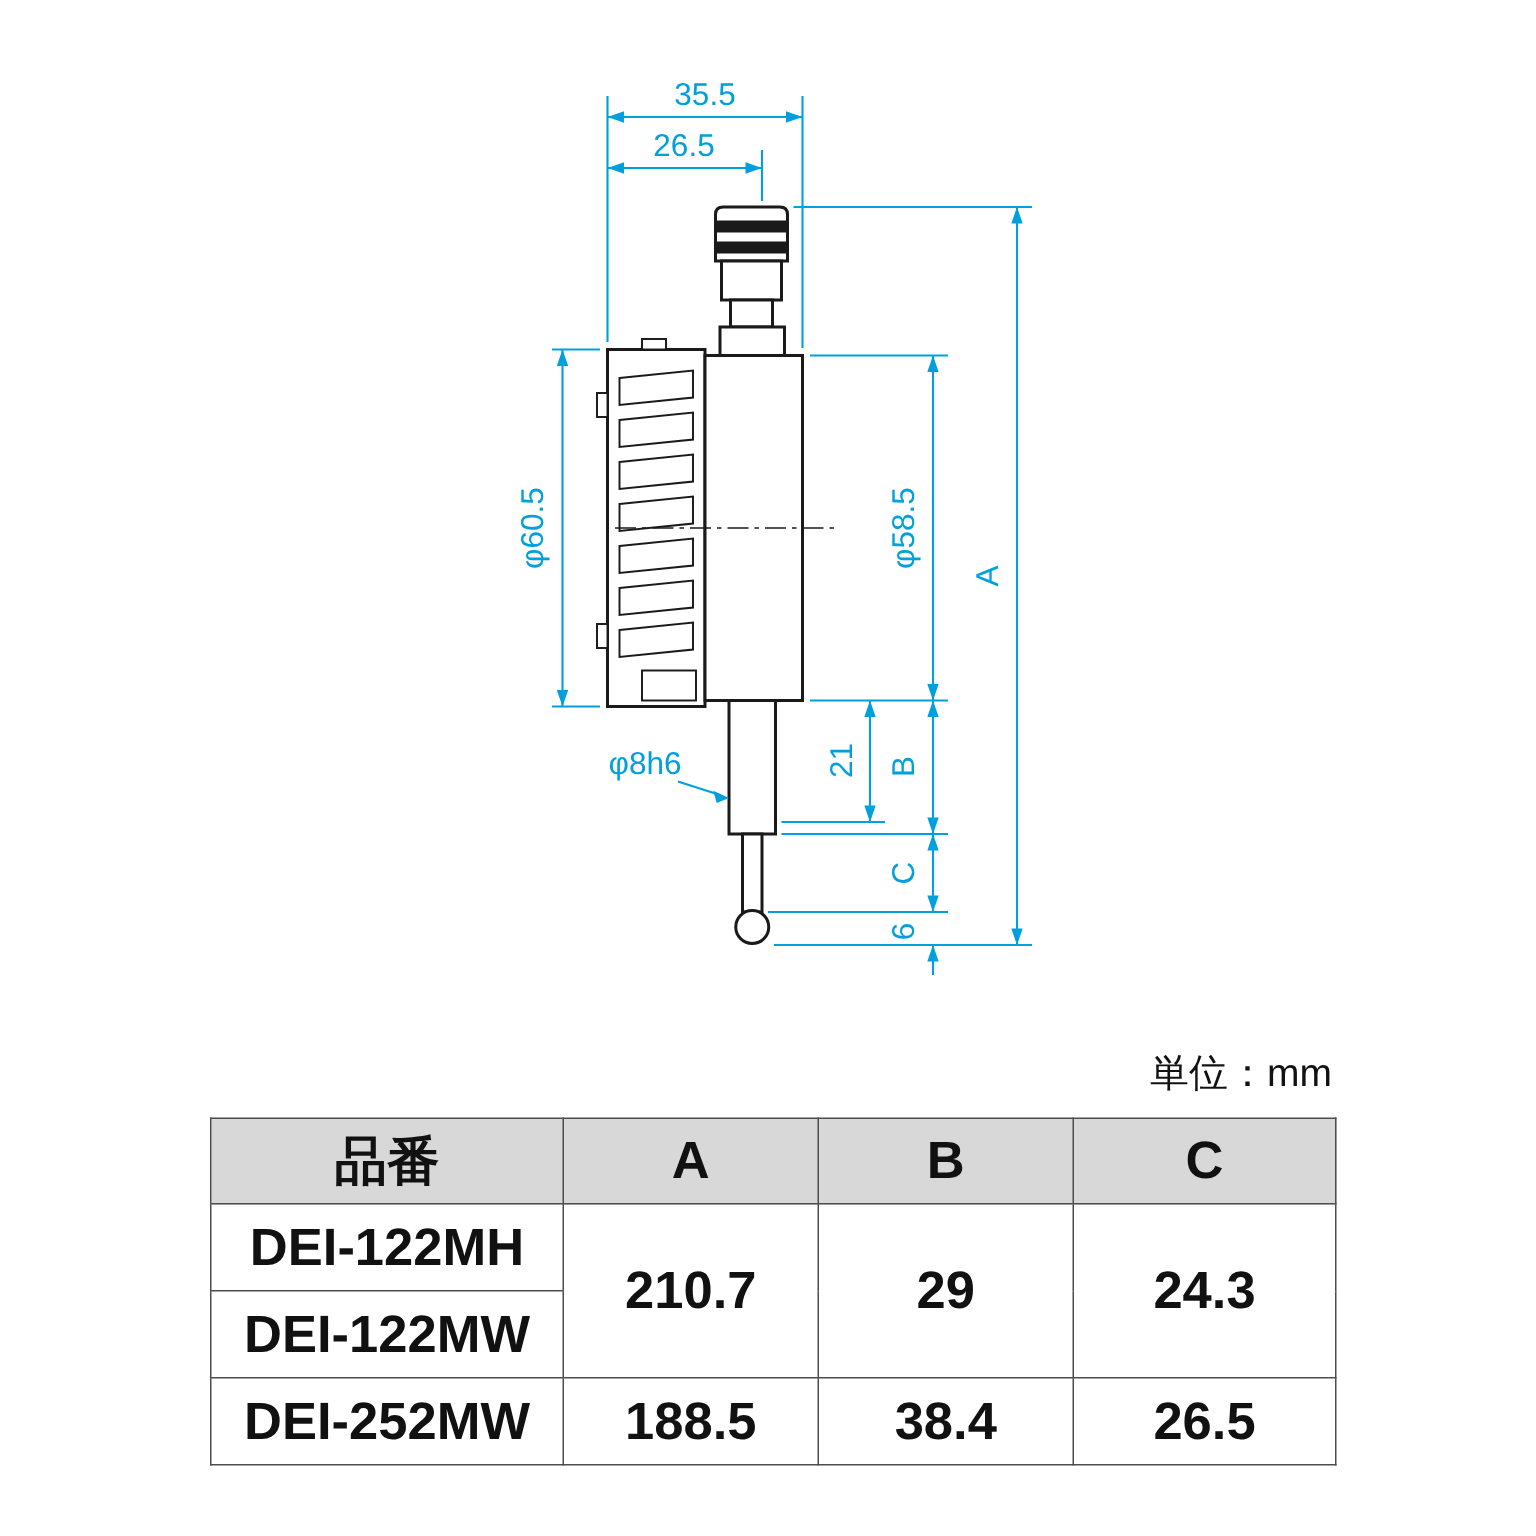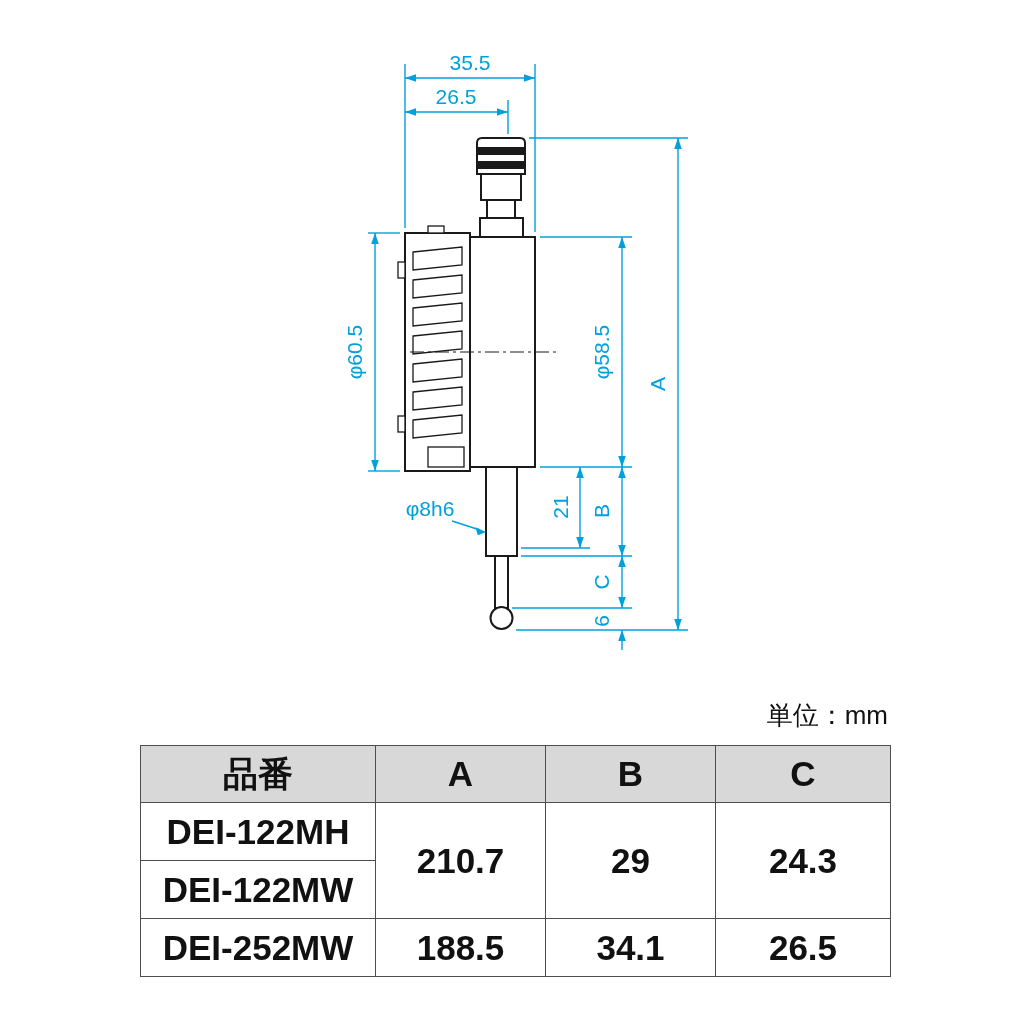--- a/index.html
+++ b/index.html
@@ -208,20 +208,20 @@
           <td rowspan="2">210.7</td>
           <td rowspan="2">29</td>
           <td rowspan="2">24.3</td>
         </tr>
         <tr>
           <td>DEI-122MW</td>
         </tr>
         <tr>
           <td>DEI-252MW</td>
           <td>188.5</td>
-          <td>34.1</td>
+          <td>38.4</td>
           <td>26.5</td>
         </tr>
       </tbody>
     </table>
   </div>
 
 </div>
 
 </body></html>

